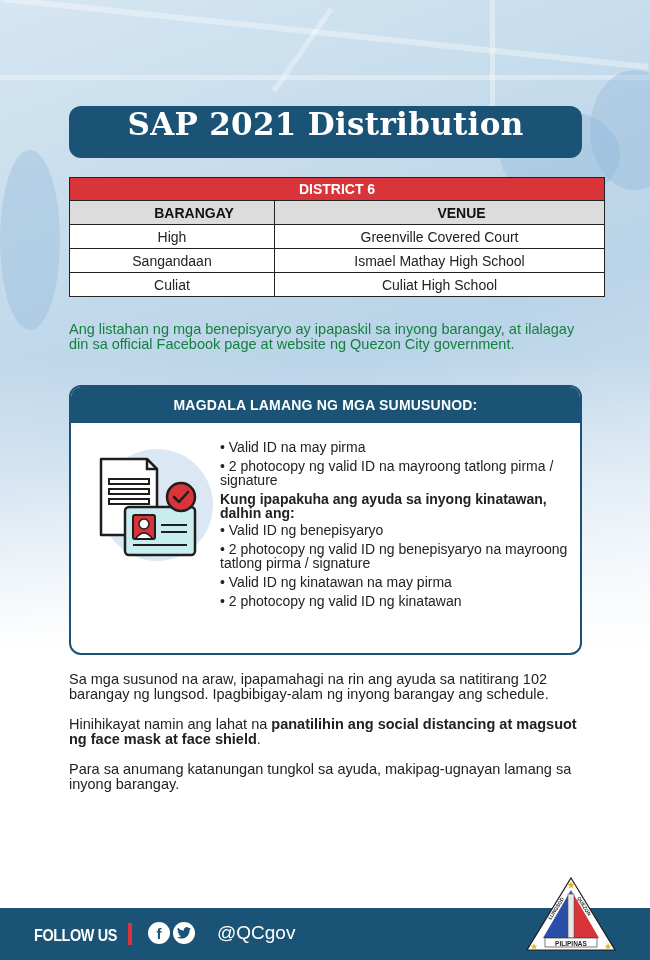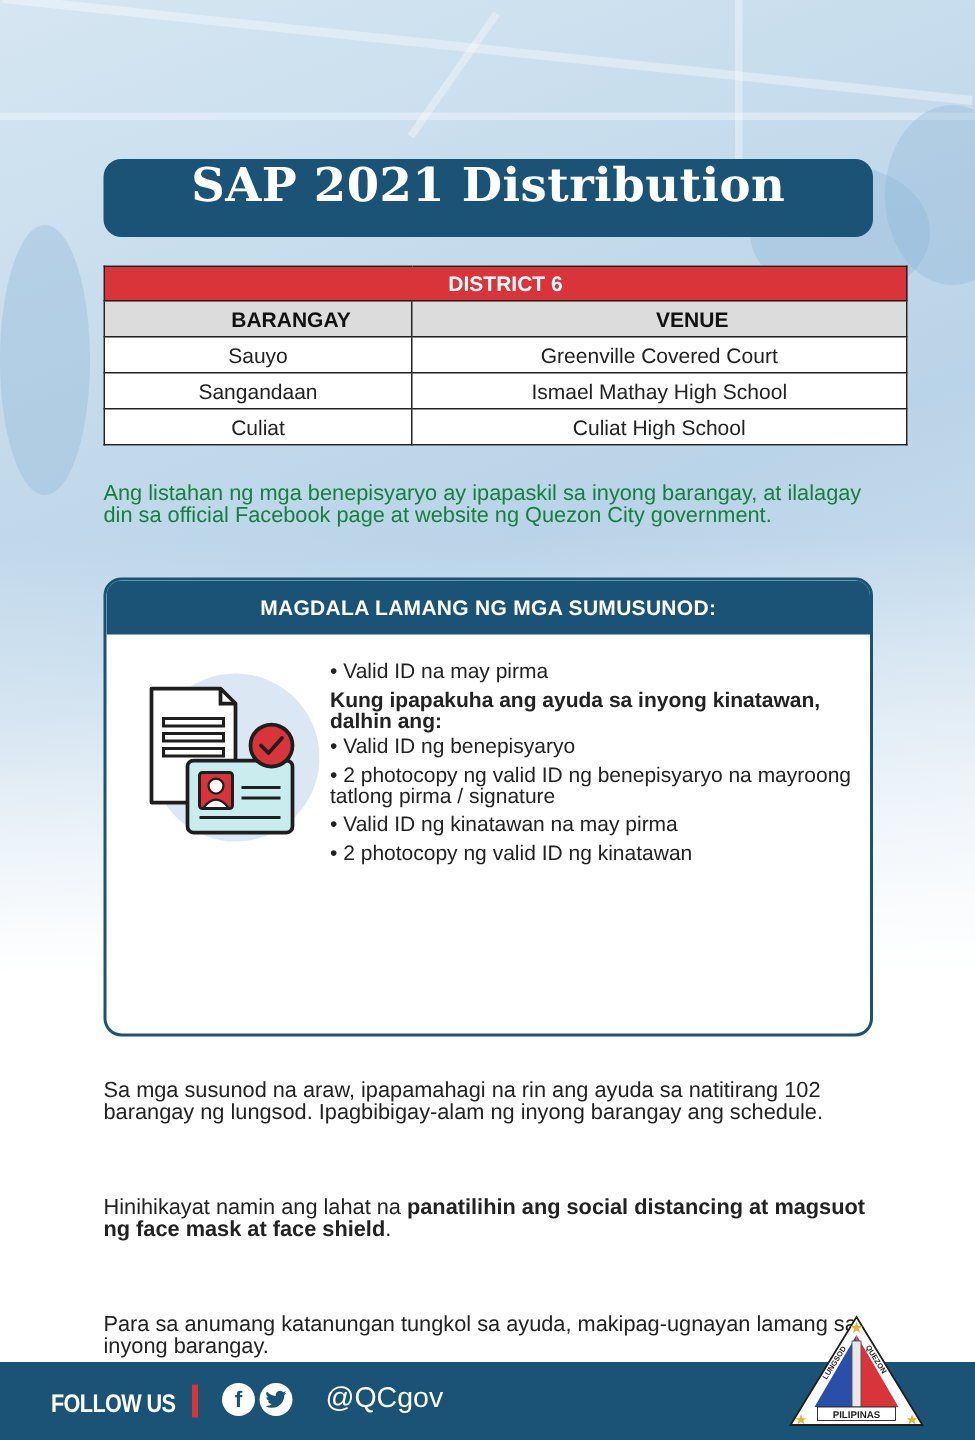--- a/index.html
+++ b/index.html
@@ -39,41 +39,41 @@
   table.dist .hdr th { background: #dcdcdc; color: #111; font-weight: bold; font-size: 14px; padding-left: 44px; }
   table.dist td { color: #222; }
   table.dist col.c1 { width: 205px; }
 
   .p1 {
     position: absolute; left: 69px; top: 322px; width: 515px;
     font-size: 14.5px; line-height: 15px; color: #15803d;
   }
 
   .req-box {
-    position: absolute; left: 69px; top: 385px; width: 513px; height: 306px;
+    position: absolute; left: 69px; top: 385px; width: 513px; height: 270px;
     border: 2.5px solid #1a5375; border-radius: 12px; background: #fff; overflow: hidden;
   }
   .req-head {
     background: #1a5375; color: #fff; height: 36px;
     display: flex; align-items: center; justify-content: center;
     font-weight: bold; font-size: 14px; letter-spacing: 0.2px;
   }
   .req-icon { position: absolute; left: 24px; top: 58px; width: 118px; height: 118px; }
   .req-list {
     position: absolute; left: 149px; top: 53px; width: 350px;
     font-size: 14px; line-height: 14px; color: #222;
   }
   .req-list .item { margin-bottom: 5px; }
   .req-list .sub-title { font-weight: bold; margin-top: 3px; margin-bottom: 3px; }
 
   .p2 {
     position: absolute; left: 69px; top: 672px; width: 515px;
     font-size: 14.5px; line-height: 15px; color: #222;
   }
-  .p2 p { margin-bottom: 15px; margin-top: 48px; }
+  .p2 p { margin-bottom: 15px; }
   .p2 b { font-weight: bold; }
 
   .footer {
     position: absolute; left: 0; top: 908px; width: 650px; height: 52px;
     background: #1a5375;
   }
   .follow {
     position: absolute; left: 34px; top: 18px; color: #fff;
     font-weight: bold; font-size: 17px; letter-spacing: -0.5px;
     transform: scaleX(0.85); transform-origin: left center;
@@ -112,21 +112,21 @@
     </colgroup>
   <tbody>
       <tr class="district">
     <th colspan="2">DISTRICT 6</th>
   </tr>
   <tr class="hdr">
     <th>BARANGAY</th>
     <th>VENUE</th>
   </tr>
   <tr>
-    <td>Sauyo</td>
+    <td>High</td>
     <td>Greenville Covered Court</td>
   </tr>
   <tr>
     <td>Sangandaan</td>
     <td>Ismael Mathay High School</td>
   </tr>
   <tr>
     <td>Culiat</td>
     <td>Culiat High School</td>
   </tr>
@@ -151,20 +151,21 @@
     <path d="M41 93 Q49 83 57 93" fill="#fff" stroke="#1e1e1e" stroke-width="1.5"></path>
     <line x1="66" y1="80" x2="92" y2="80" stroke="#1e1e1e" stroke-width="2"></line>
     <line x1="66" y1="87" x2="92" y2="87" stroke="#1e1e1e" stroke-width="2"></line>
     <line x1="38" y1="100" x2="92" y2="100" stroke="#1e1e1e" stroke-width="2"></line>
     <circle cx="86" cy="52" r="14" fill="#d8343a" stroke="#1e1e1e" stroke-width="2.5"></circle>
     <path d="M79 52 L84 57 L93 47" fill="none" stroke="#1e1e1e" stroke-width="2.5" stroke-linecap="round" stroke-linejoin="round"></path>
   </svg>
 
   <div class="req-list">
     <div class="item">• Valid ID na may pirma</div>
+    <div class="item">• 2 photocopy ng valid ID na mayroong tatlong pirma / signature</div>
     <div class="sub-title">Kung ipapakuha ang ayuda sa inyong kinatawan, dalhin ang:</div>
     <div class="item">• Valid ID ng benepisyaryo</div>
     <div class="item">• 2 photocopy ng valid ID ng benepisyaryo na mayroong tatlong pirma / signature</div>
     <div class="item">• Valid ID ng kinatawan na may pirma</div>
     <div class="item">• 2 photocopy ng valid ID ng kinatawan</div>
   </div>
 </div>
 
 <div class="p2">
   <p>Sa mga susunod na araw, ipapamahagi na rin ang ayuda sa natitirang 102 barangay ng lungsod. Ipagbibigay-alam ng inyong barangay ang schedule.</p>

